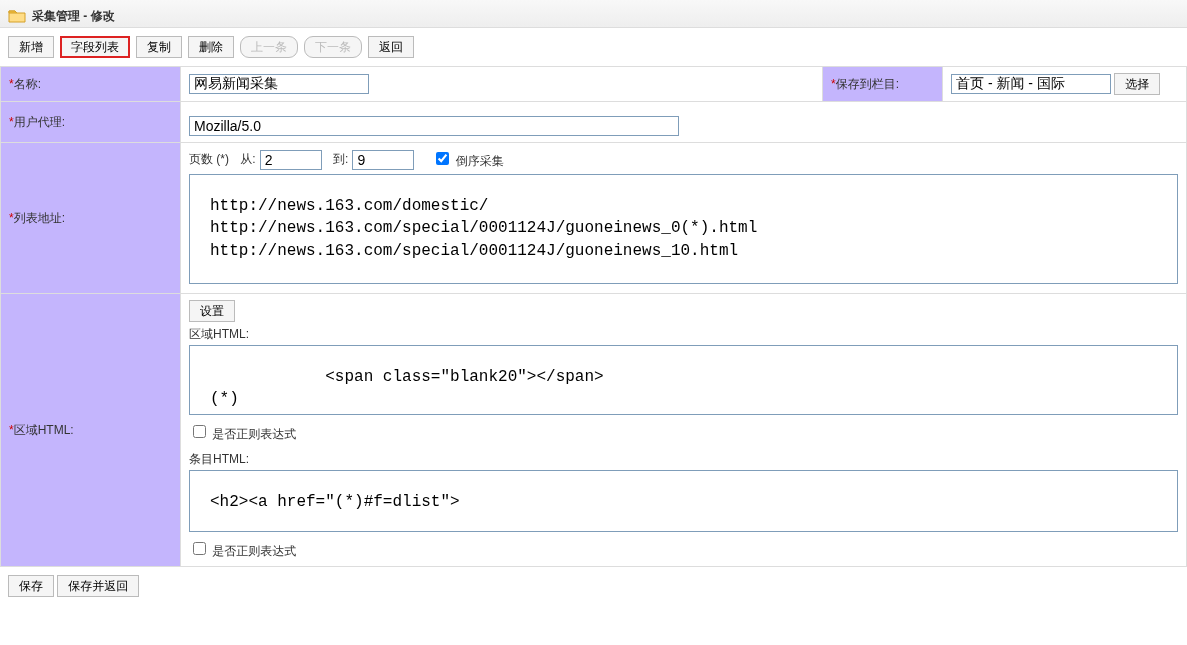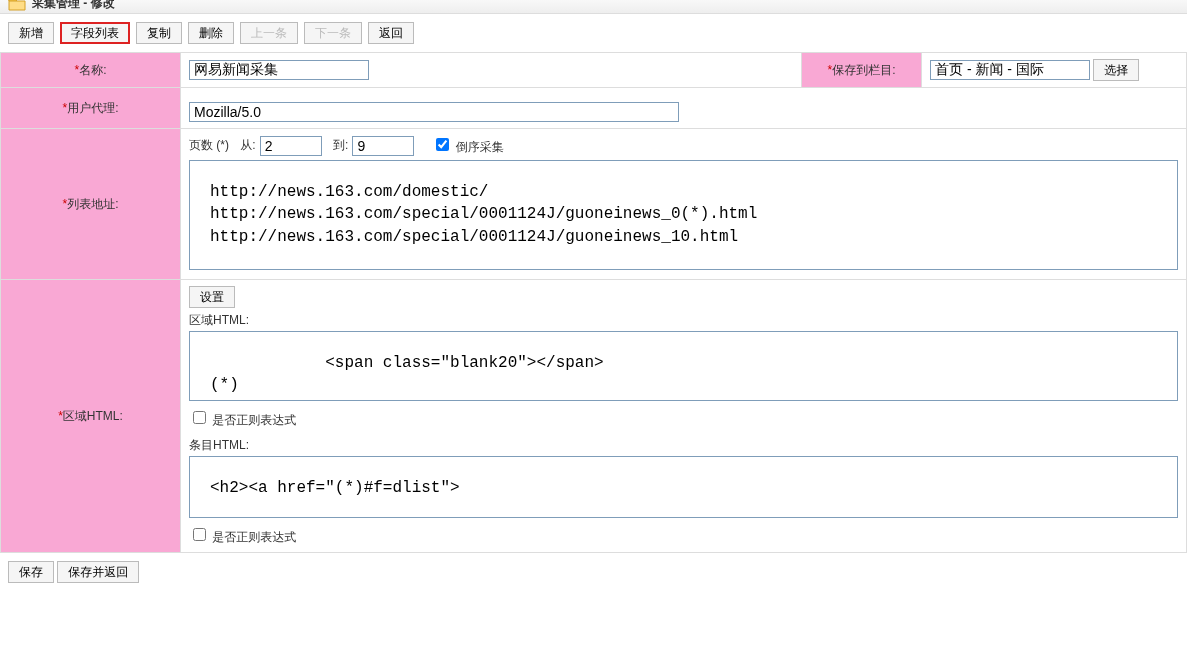--- a/index.html
+++ b/index.html
@@ -6,24 +6,24 @@
   body {
     margin: 0;
     font-family: Arial, "Microsoft YaHei", sans-serif;
     font-size: 12px;
     color: #333;
     background: #fff;
   }
   .header {
     background: linear-gradient(#f8f8f8, #eeeeee);
     border-bottom: 1px solid #ddd;
-    padding: 1px 8px;
+    padding: 8px 8px;
     display: flex;
-    align-items: flex-end;
-    height: 14px;
+    align-items: flex-start;
+    height: 28px;
   }
   .folder-icon {
     width: 18px; height: 16px;
     display: inline-block;
     margin-right: 6px;
   }
   .header-title {
     font-weight: bold;
     color: #333;
   }
@@ -37,38 +37,39 @@
     font-size: 12px;
     padding: 2px 10px;
     background: #f5f5f5;
     border: 1px solid #bbb;
     cursor: pointer;
     height: 22px;
   }
   button.btn:disabled {
     color: #bbb;
     cursor: default;
+    border-radius: 9px;
   }
   button.btn.highlight {
     border: 2px solid #d22;
     padding: 1px 9px;
   }
   table.form {
     width: 100%;
     border-collapse: collapse;
   }
   table.form td {
     border: 1px solid #ddd;
     padding: 6px 8px;
     vertical-align: middle;
   }
   td.label {
     width: 180px;
-    text-align: center;
-    background: #f9a8d4;
+    text-align: left;
+    background: #c4b5fd;
     color: #333;
     white-space: nowrap;
   }
   .req { color: #c00; }
   input[type="text"] {
     font-family: inherit;
     font-size: 14px;
     padding: 2px 4px;
     border: 1px solid #7f9db9;
     height: 20px;
@@ -132,21 +133,21 @@
 </div>
 
 <table class="form">
   <tbody>
       <tr>
     <td class="label"><span class="req">*</span><span>名称:</span></td>
     <td>
       <input type="text" class="inp-name" value="网易新闻采集" style="">
     </td>
     <td class="label" style="width:120px;"><span class="req">*</span><span>保存到栏目:</span></td>
-    <td style="width:265px;">
+    <td style="width:244px;">
       <input type="text" class="inp-col" value="首页 - 新闻 - 国际" style="">
       <button class="btn">选择</button>
     </td>
   </tr>
   <tr>
     <td class="label"><span class="req">*</span><span>用户代理:</span></td>
     <td colspan="3">
       <input type="text" class="inp-ua" value="Mozilla/5.0" style="">
     </td>
   </tr>

